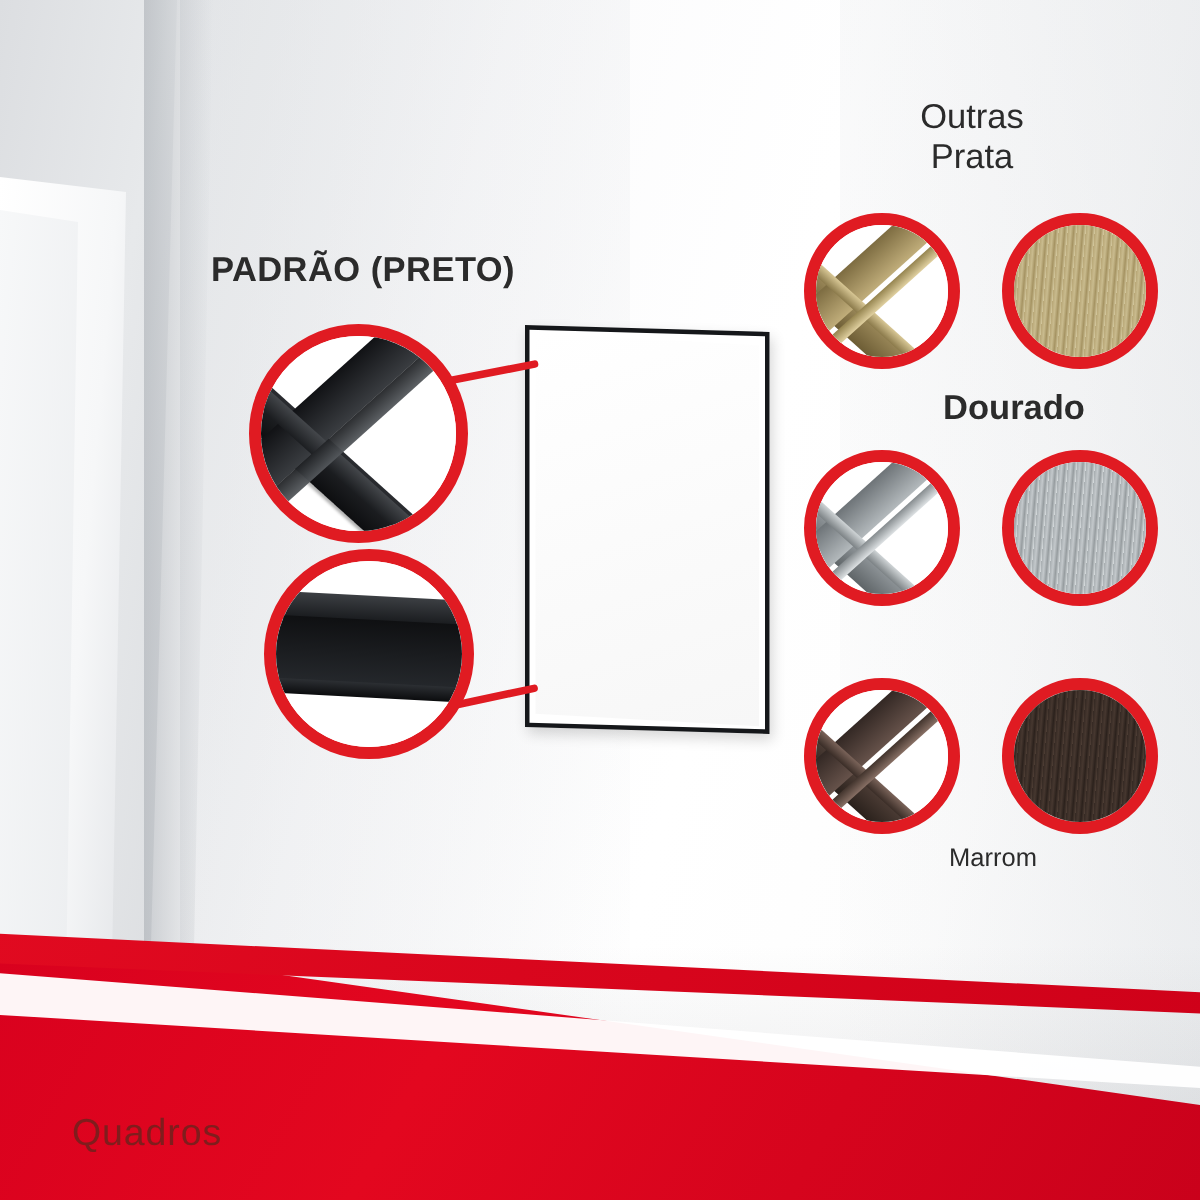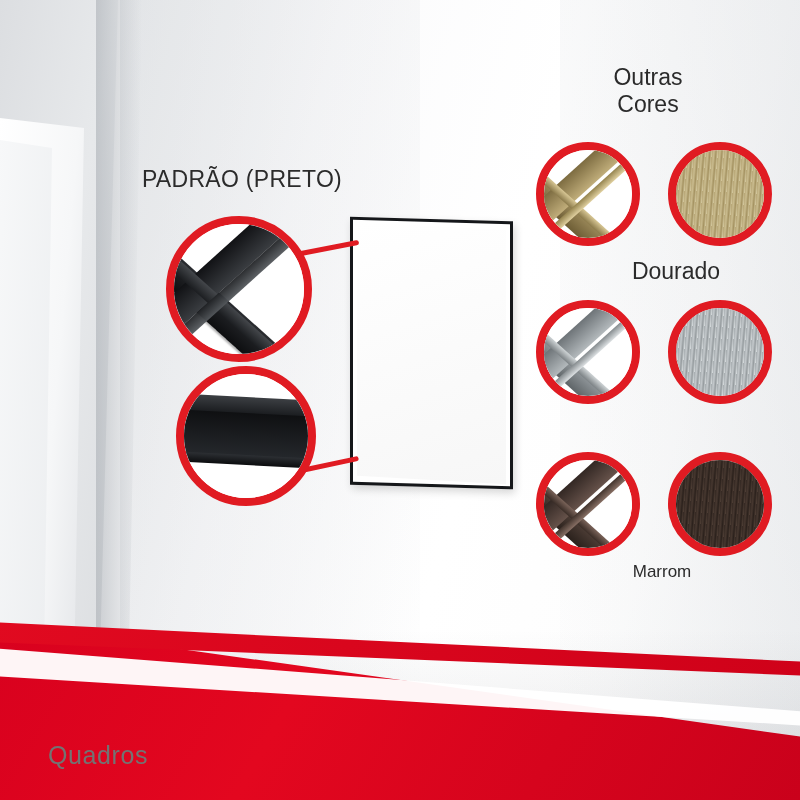--- a/index.html
+++ b/index.html
@@ -90,21 +90,21 @@
   .banner-red-thin {
     position: absolute;
     left: -10px; bottom: 124px;
     width: 820px; height: 70px;
     background: linear-gradient(120deg, #e10a20 0%, #cf0119 100%);
     clip-path: polygon(0 16px, 820px 56px, 820px 70px, 0 36px);
   }
   .banner-text {
     position: absolute;
     left: 48px; bottom: 26px;
-    color: #737373;
+    color: #7f1d1d;
     line-height: 1;
   }
   .banner-sub {
     font-size: 25px;
     letter-spacing: 0.6px;
     font-weight: 400;
     margin-bottom: 6px;
   }
   .banner-main {
     font-size: 52px;
@@ -201,52 +201,52 @@
                   background:linear-gradient(180deg,#3a3d41,#111215);
                   transform:rotate(138deg); transform-origin:left top;"></div>
       <div style="position:absolute; left:-10px; top:22px; width:200px; height:13px;
                   background:linear-gradient(180deg,#45484c,#1b1d20);
                   transform:rotate(42deg); transform-origin:left top; opacity:0.95;"></div>
       <div style="position:absolute; left:134px; top:6px; width:200px; height:13px;
                   background:linear-gradient(180deg,#54585c,#212326);
                   transform:rotate(138deg); transform-origin:left top; opacity:0.95;"></div>
     </div>
   </div>
-  <div class="label label-big" style="left:128px; top:166px; width:228px; font-size:23px; letter-spacing:0.3px;">PADRÃO (PRETO)</div>
+  <div class="label label-big" style="left:128px; top:166px; width:228px; font-size:23px; letter-spacing:0.3px;font-weight:bold;">PADRÃO (PRETO)</div>
 
   <div class="bubble" style="left:176px; top:366px; width:140px; height:140px;">
     <div class="art" style="background:#ffffff;">
       <div style="position:absolute; left:-20px; top:24px; width:200px; height:18px;
                   background:linear-gradient(180deg,#3c3f43,#17191c); transform:rotate(3deg);"></div>
       <div style="position:absolute; left:-20px; top:40px; width:200px; height:44px;
                   background:linear-gradient(180deg,#0f1012,#25282c); transform:rotate(3deg);"></div>
       <div style="position:absolute; left:-20px; top:82px; width:200px; height:10px;
                   background:linear-gradient(180deg,#2c2f33,#0b0c0e); transform:rotate(3deg);"></div>
     </div>
   </div>
 
   <div class="label" style="left:558px; top:64px; width:180px; font-size:23px;">Outras
-Cores</div>
+Prata</div>
 
   <div class="bubble" style="left:536px; top:142px; width:104px; height:104px;">
     <div class="art" style="background:#ffffff;">
       <div style="position:absolute; left:-20px; top:6px; width:150px; height:24px;
                   background:linear-gradient(180deg,#a79463,#6d5d35); transform:rotate(42deg); transform-origin:left top;"></div>
       <div style="position:absolute; left:96px; top:-8px; width:150px; height:24px;
                   background:linear-gradient(180deg,#c0ad7a,#7d6c41); transform:rotate(138deg); transform-origin:left top;"></div>
       <div style="position:absolute; left:-8px; top:16px; width:160px; height:8px;
                   background:linear-gradient(180deg,#d8c795,#8b7a4b); transform:rotate(42deg); transform-origin:left top;"></div>
       <div style="position:absolute; left:102px; top:2px; width:160px; height:8px;
                   background:linear-gradient(180deg,#e0d0a0,#95844f); transform:rotate(138deg); transform-origin:left top;"></div>
     </div>
   </div>
   <div class="bubble" style="left:668px; top:142px; width:104px; height:104px; border-color:#e01b22;">
     <div class="art" style="background:repeating-linear-gradient(95deg,#b9a878 0px,#c9bb8e 2px,#a59362 4px,#d2c69c 6px);"></div>
   </div>
-  <div class="label" style="left:576px; top:258px; width:200px; font-size:23px;">Dourado</div>
+  <div class="label" style="left:576px; top:258px; width:200px; font-size:23px;font-weight:bold;">Dourado</div>
 
   <div class="bubble" style="left:536px; top:300px; width:104px; height:104px;">
     <div class="art" style="background:#ffffff;">
       <div style="position:absolute; left:-20px; top:6px; width:150px; height:24px;
                   background:linear-gradient(180deg,#9ea4a8,#5f6568); transform:rotate(42deg); transform-origin:left top;"></div>
       <div style="position:absolute; left:96px; top:-8px; width:150px; height:24px;
                   background:linear-gradient(180deg,#b3b9bc,#6e7478); transform:rotate(138deg); transform-origin:left top;"></div>
       <div style="position:absolute; left:-8px; top:16px; width:160px; height:8px;
                   background:linear-gradient(180deg,#cfd4d6,#7c8285); transform:rotate(42deg); transform-origin:left top;"></div>
       <div style="position:absolute; left:102px; top:2px; width:160px; height:8px;

